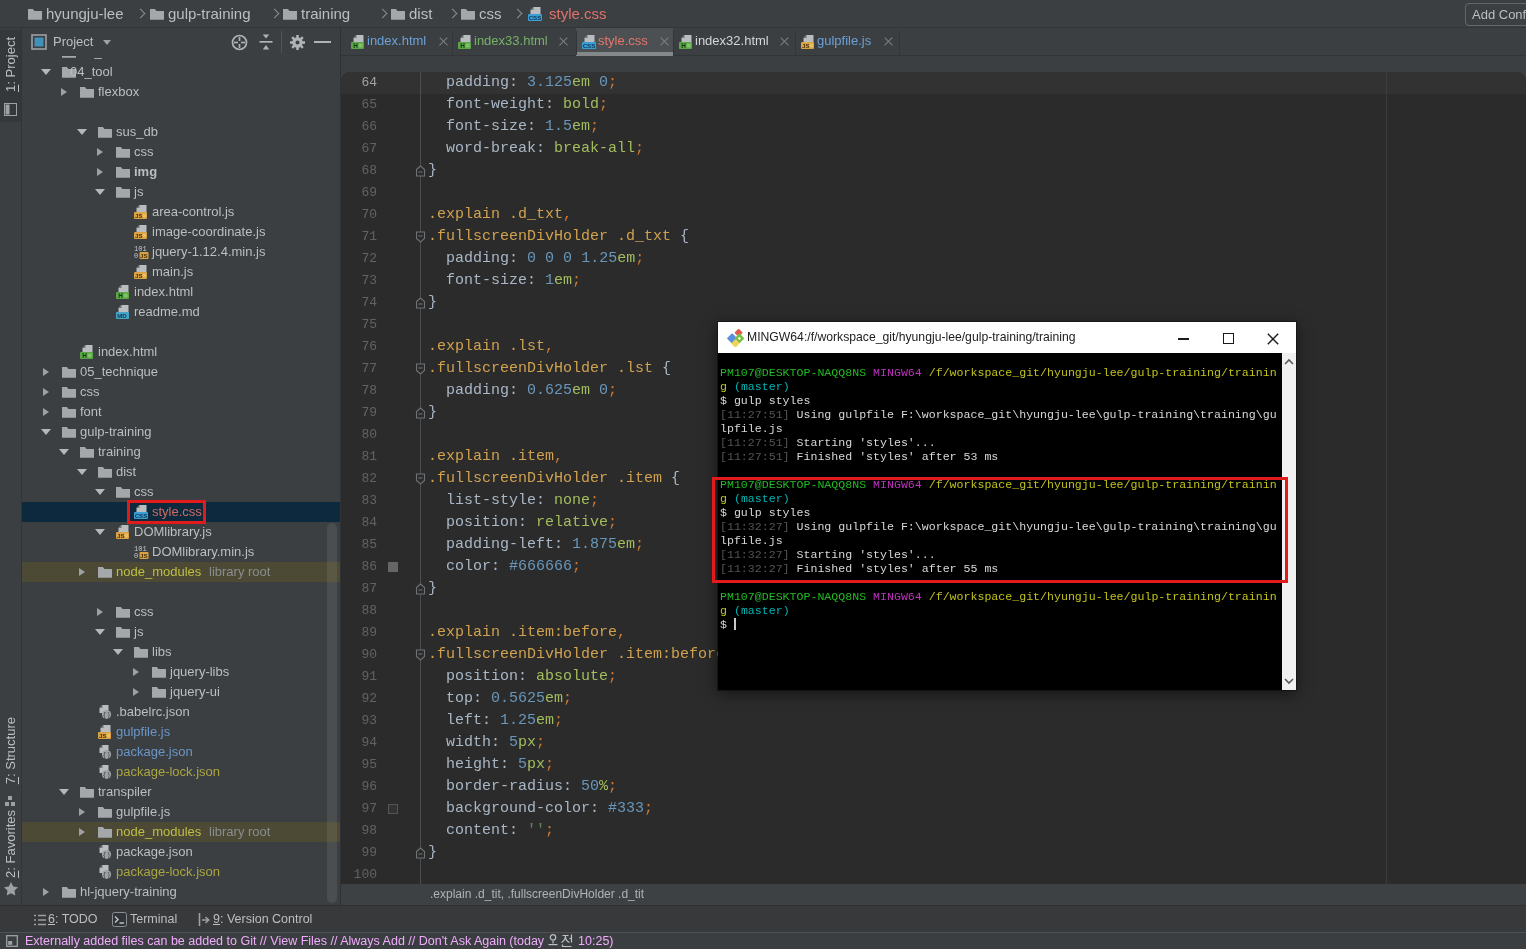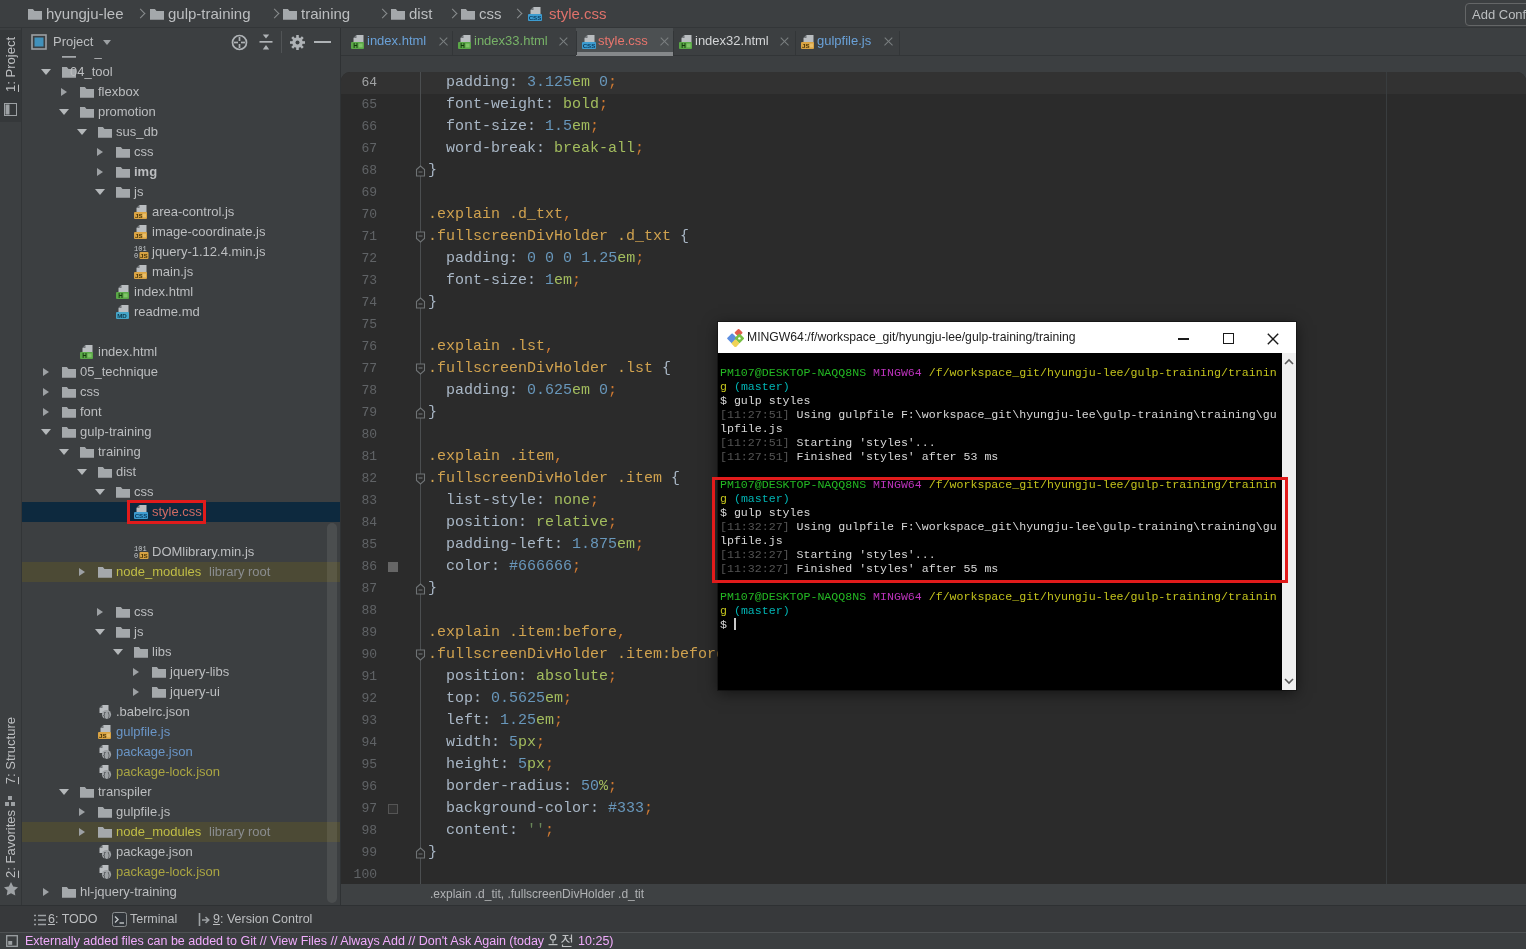--- a/index.html
+++ b/index.html
@@ -165,27 +165,20 @@
       </svg>
       <span class="lbl" style="left:48px;color:#bcbec0">04_tool</span>
     </div>
 <div class="trow" style="top:54px;">
       <span class="arr-c" style="left:39px"></span>
       <svg class="ticon" style="left:57px" viewBox="0 0 16 16">
         <use href="#i-folder"></use>
       </svg>
       <span class="lbl" style="left:76px;color:#bcbec0">flexbox</span>
     </div>
-<div class="trow" style="top:74px;">
-      <span class="arr-o" style="left:37px"></span>
-      <svg class="ticon" style="left:57px" viewBox="0 0 16 16">
-        <use href="#i-folder"></use>
-      </svg>
-      <span class="lbl" style="left:76px;color:#bcbec0">promotion</span>
-    </div>
 <div class="trow" style="top:94px;">
       <span class="arr-o" style="left:55px"></span>
       <svg class="ticon" style="left:75px" viewBox="0 0 16 16">
         <use href="#i-folder"></use>
       </svg>
       <span class="lbl" style="left:94px;color:#bcbec0">sus_db</span>
     </div>
 <div class="trow" style="top:114px;">
       <span class="arr-c" style="left:75px"></span>
       <svg class="ticon" style="left:93px" viewBox="0 0 16 16">
@@ -296,20 +289,27 @@
       <svg class="ticon" style="left:93px" viewBox="0 0 16 16">
         <use href="#i-folder"></use>
       </svg>
       <span class="lbl" style="left:112px;color:#bcbec0">css</span>
     </div>
 <div class="trow" style="top:474px;background:#0d293e;">
       <svg class="ticon" style="left:111px" viewBox="0 0 16 16">
         <use href="#i-css"></use>
       </svg>
       <span class="lbl" style="left:130px;color:#cf6b63">style.css</span>
+    </div>
+<div class="trow" style="top:494px;">
+      <span class="arr-o" style="left:73px"></span>
+      <svg class="ticon" style="left:93px" viewBox="0 0 16 16">
+        <use href="#i-js"></use>
+      </svg>
+      <span class="lbl" style="left:112px;color:#bcbec0">DOMlibrary.js</span>
     </div>
 <div class="trow" style="top:514px;">
       <svg class="ticon" style="left:111px" viewBox="0 0 16 16">
         <use href="#i-minjs"></use>
       </svg>
       <span class="lbl" style="left:130px;color:#bcbec0">DOMlibrary.min.js</span>
     </div>
 <div class="trow" style="top:534px;background:#4c4a35;">
       <span class="arr-c" style="left:57px"></span>
       <svg class="ticon" style="left:75px" viewBox="0 0 16 16">

